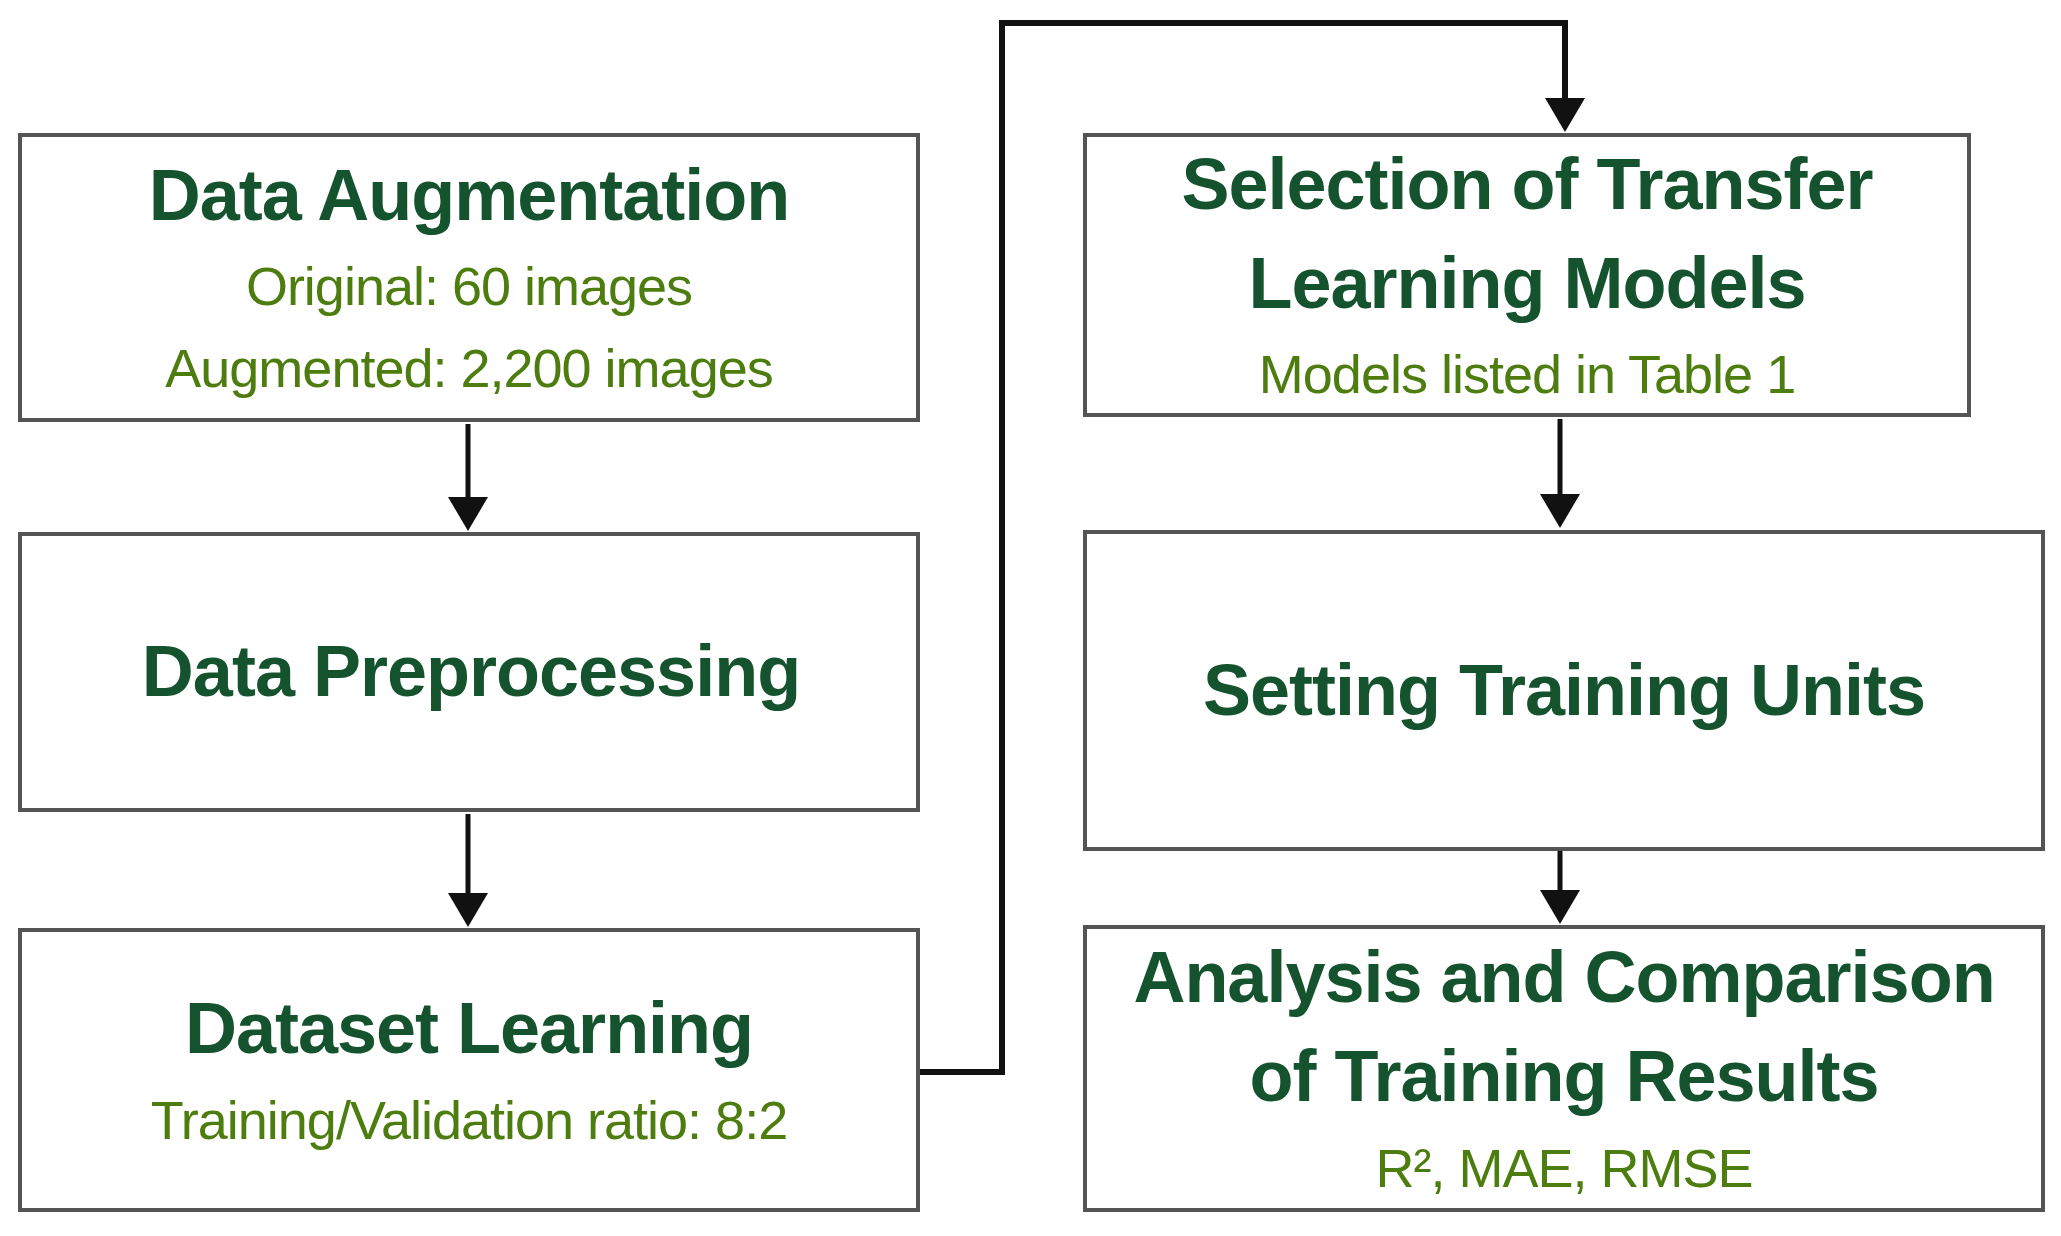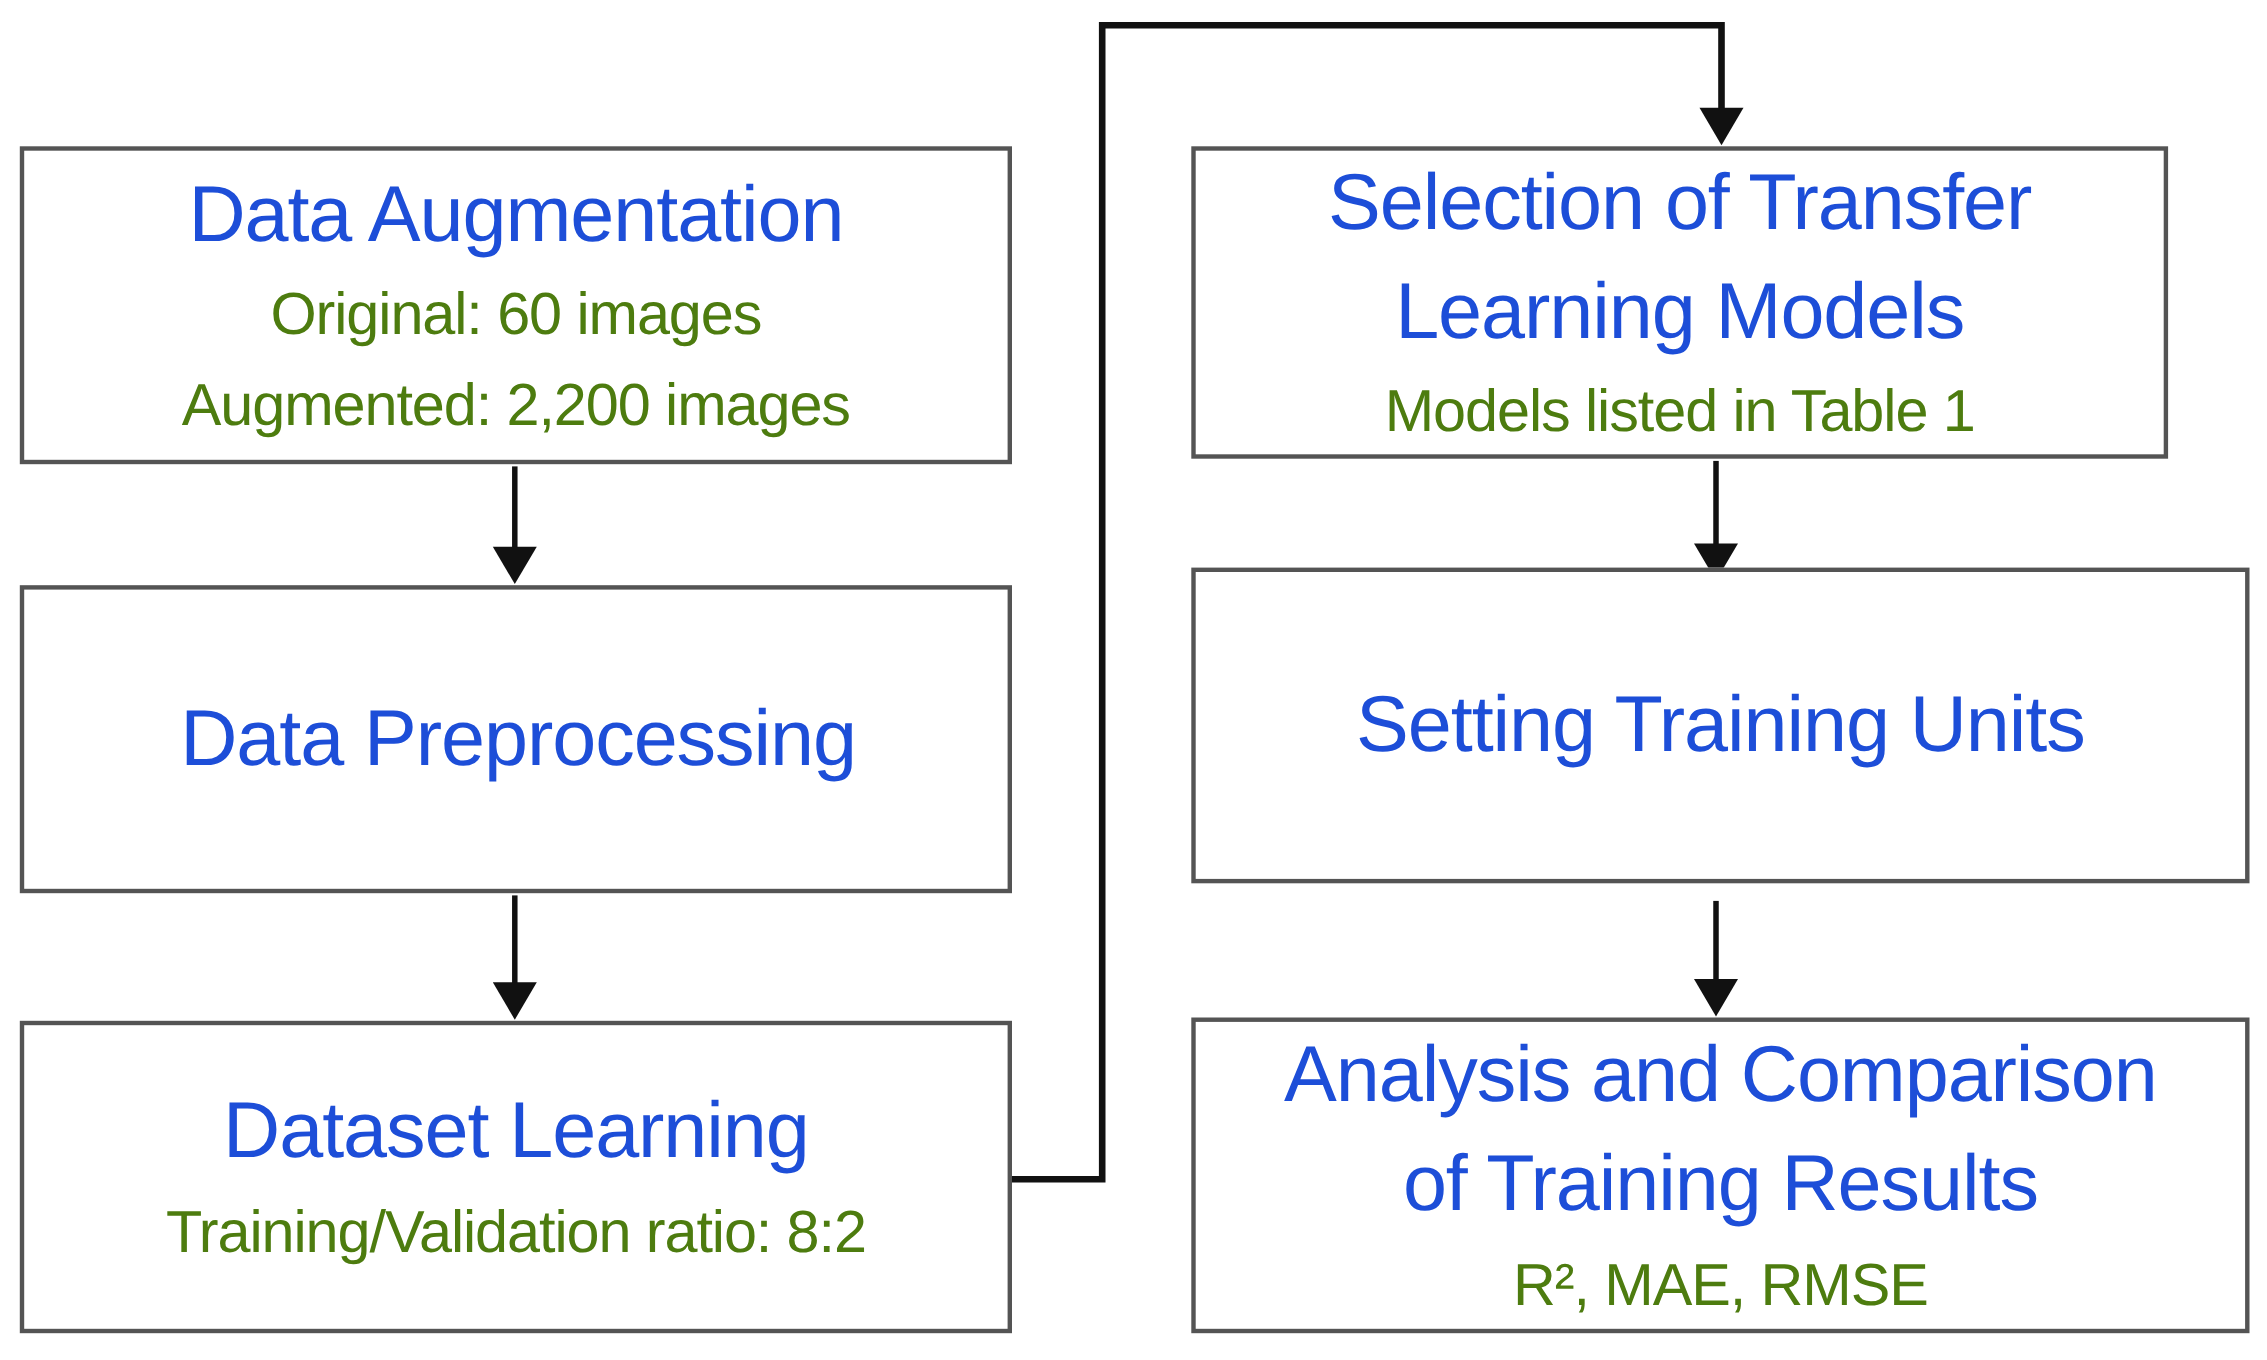--- a/index.html
+++ b/index.html
@@ -31,42 +31,42 @@
     background: #ffffff;
     display: flex;
     flex-direction: column;
     align-items: center;
     justify-content: center;
     text-align: center;
     z-index: 2;
     padding: 8px 12px;
   }
   .node .title {
-    font-weight: normal;
+    font-weight: bold;
     font-size: 72px;
     line-height: 1.38;
     letter-spacing: -1px;
-    color: #1d4ed8;
+    color: #14532d;
     white-space: nowrap;
   }
   .node .detail {
     font-weight: normal;
     font-size: 54px;
     line-height: 1.52;
     letter-spacing: -1px;
     color: #4d7c0f;
     white-space: nowrap;
   }
   
   #node-data-augmentation  { left: 18px;   top: 133px; width: 902px; height: 289px; }
   #node-data-preprocessing { left: 18px;   top: 532px; width: 902px; height: 280px; padding-left: 16px; }
   #node-dataset-splitting  { left: 18px;   top: 928px; width: 902px; height: 284px; }
   
   #node-selection-models   { left: 1083px; top: 133px; width: 888px; height: 284px; }
-  #node-training-units     { left: 1083px; top: 516px; width: 962px; height: 287px; }
+  #node-training-units     { left: 1083px; top: 530px; width: 962px; height: 321px; }
   #node-analysis           { left: 1083px; top: 925px; width: 962px; height: 287px; }
 </style>
 </head>
 <body>
 
 <div class="canvas">
 
   <svg class="arrows" viewBox="0 0 2061 1236" xmlns="http://www.w3.org/2000/svg">
 
     <g>

